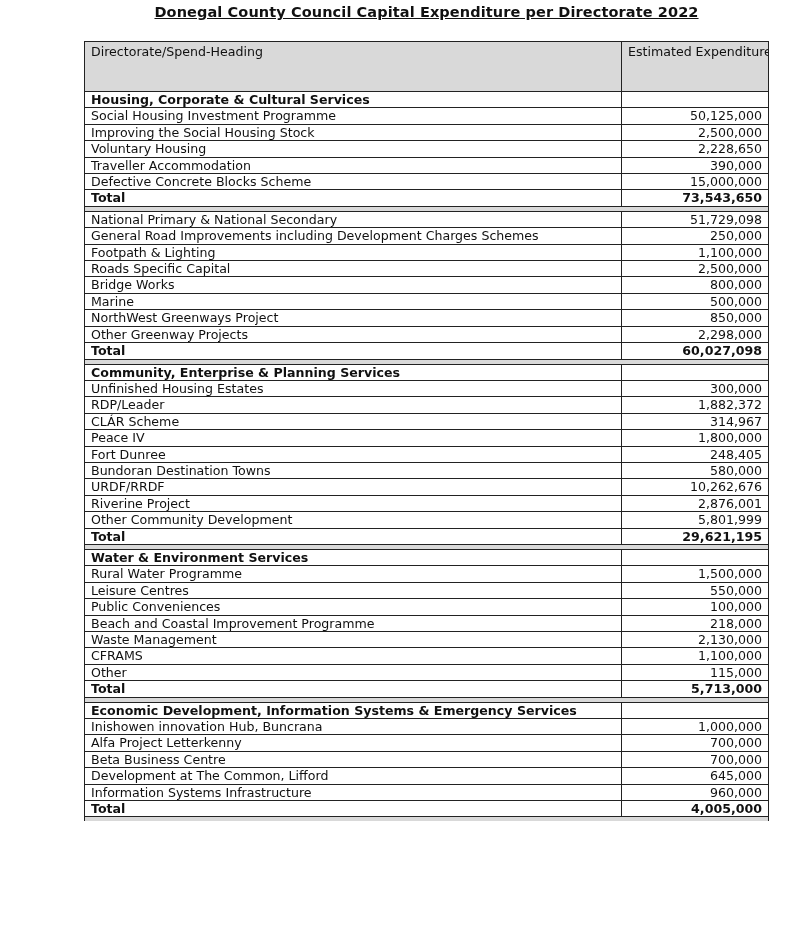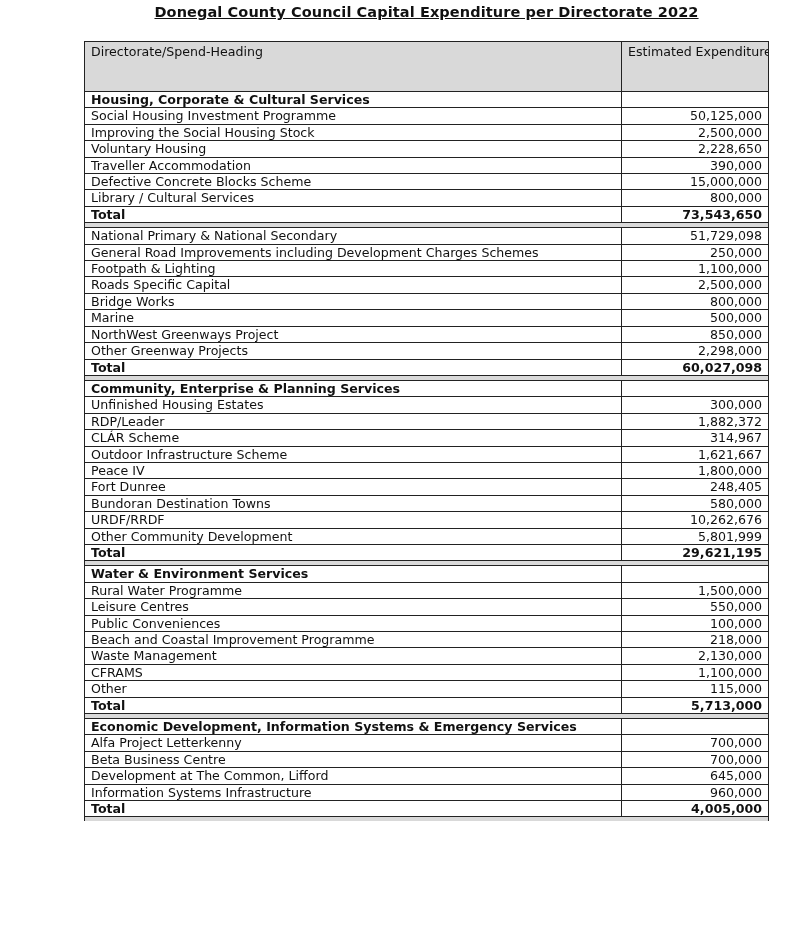--- a/index.html
+++ b/index.html
@@ -109,24 +109,20 @@
         <td class="amt">2,228,650</td>
       </tr>
       <tr>
         <td>Traveller Accommodation</td>
         <td class="amt">390,000</td>
       </tr>
       <tr>
         <td>Defective Concrete Blocks Scheme</td>
         <td class="amt">15,000,000</td>
       </tr>
-      <tr>
-        <td>Library / Cultural Services</td>
-        <td class="amt">800,000</td>
-      </tr>
       <tr class="total">
         <td>Total</td>
         <td class="amt">73,543,650</td>
       </tr>
       <tr class="sep">
         <td colspan="2"></td>
       </tr>
       <tr>
         <td>National Primary &amp; National Secondary</td>
         <td class="amt">51,729,098</td>
@@ -176,40 +172,40 @@
       </tr>
       <tr>
         <td>RDP/Leader</td>
         <td class="amt">1,882,372</td>
       </tr>
       <tr>
         <td>CLÁR Scheme</td>
         <td class="amt">314,967</td>
       </tr>
       <tr>
-        <td>Outdoor Infrastructure Scheme</td>
-        <td class="amt">1,621,667</td>
-      </tr>
-      <tr>
         <td>Peace IV</td>
         <td class="amt">1,800,000</td>
       </tr>
       <tr>
         <td>Fort Dunree</td>
         <td class="amt">248,405</td>
       </tr>
       <tr>
         <td>Bundoran Destination Towns</td>
         <td class="amt">580,000</td>
       </tr>
       <tr>
         <td>URDF/RRDF</td>
         <td class="amt">10,262,676</td>
       </tr>
       <tr>
+        <td>Riverine Project</td>
+        <td class="amt">2,876,001</td>
+      </tr>
+      <tr>
         <td>Other Community Development</td>
         <td class="amt">5,801,999</td>
       </tr>
       <tr class="total">
         <td>Total</td>
         <td class="amt">29,621,195</td>
       </tr>
       <tr class="sep">
         <td colspan="2"></td>
       </tr>
@@ -248,20 +244,24 @@
       <tr class="total">
         <td>Total</td>
         <td class="amt">5,713,000</td>
       </tr>
       <tr class="sep">
         <td colspan="2"></td>
       </tr>
       <tr class="section">
         <td>Economic Development, Information Systems &amp; Emergency Services</td>
         <td class="amt"></td>
+      </tr>
+      <tr>
+        <td>Inishowen innovation Hub, Buncrana</td>
+        <td class="amt">1,000,000</td>
       </tr>
       <tr>
         <td>Alfa Project Letterkenny</td>
         <td class="amt">700,000</td>
       </tr>
       <tr>
         <td>Beta Business Centre</td>
         <td class="amt">700,000</td>
       </tr>
       <tr>

